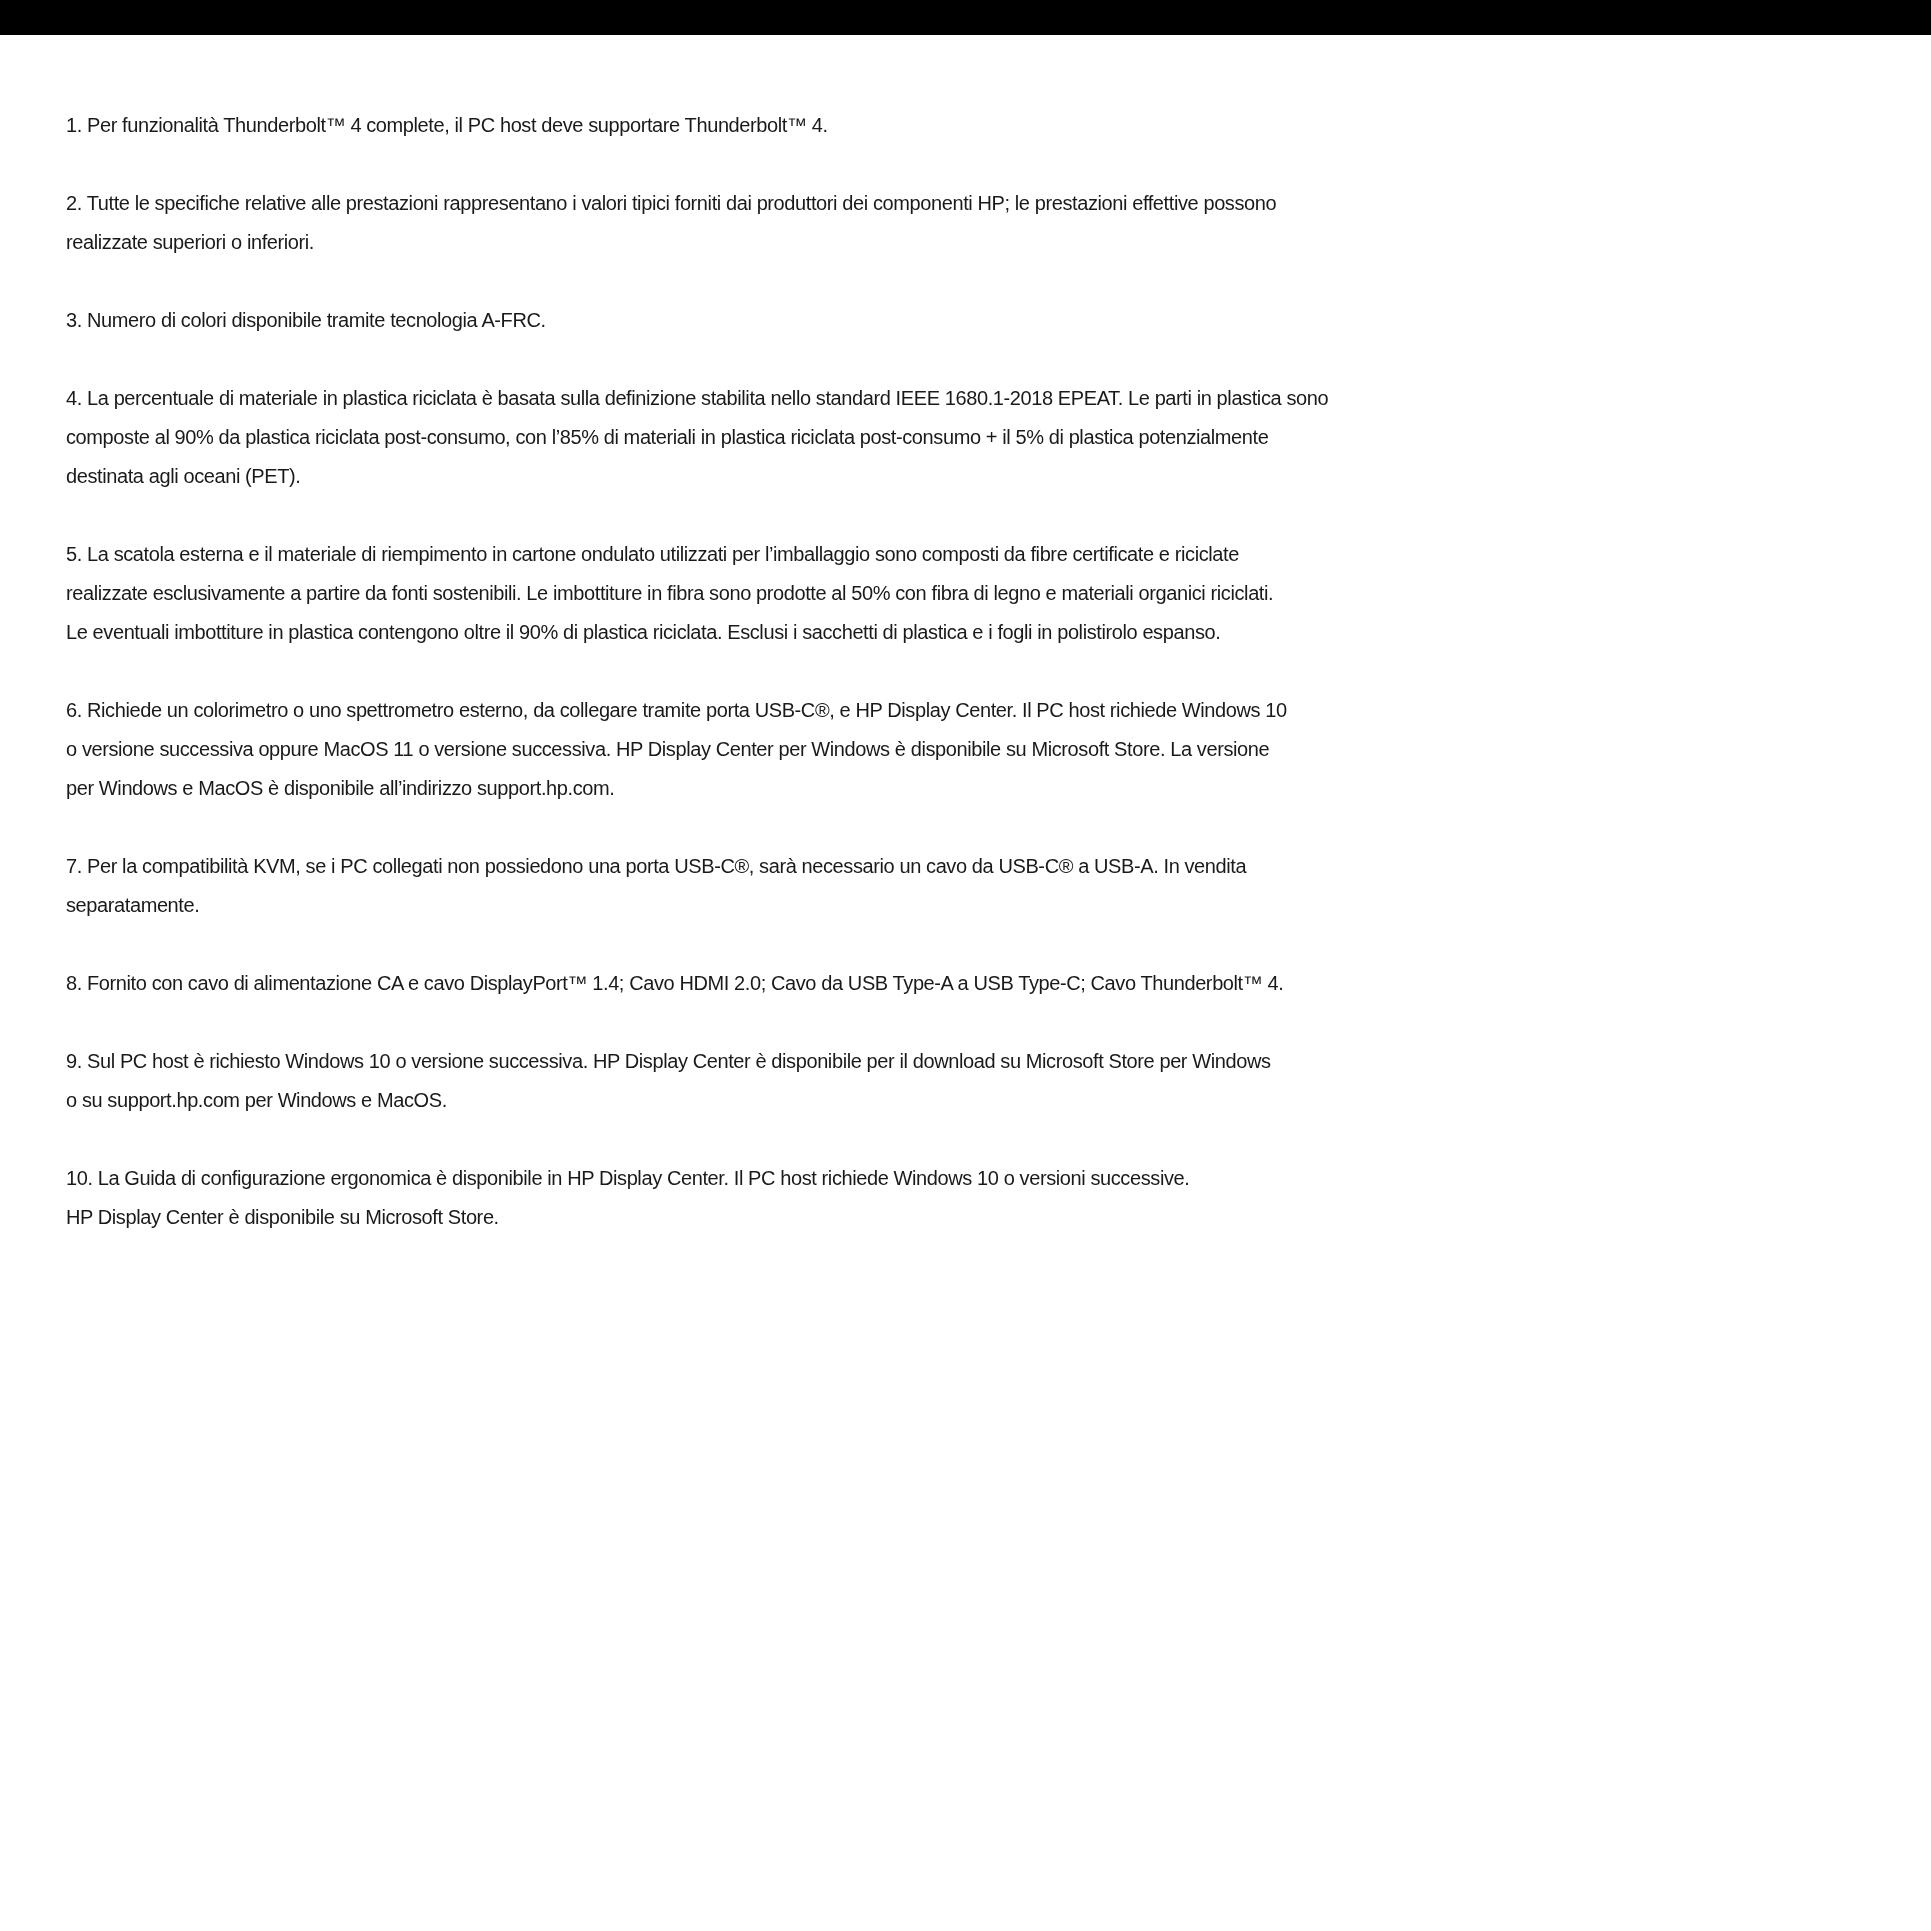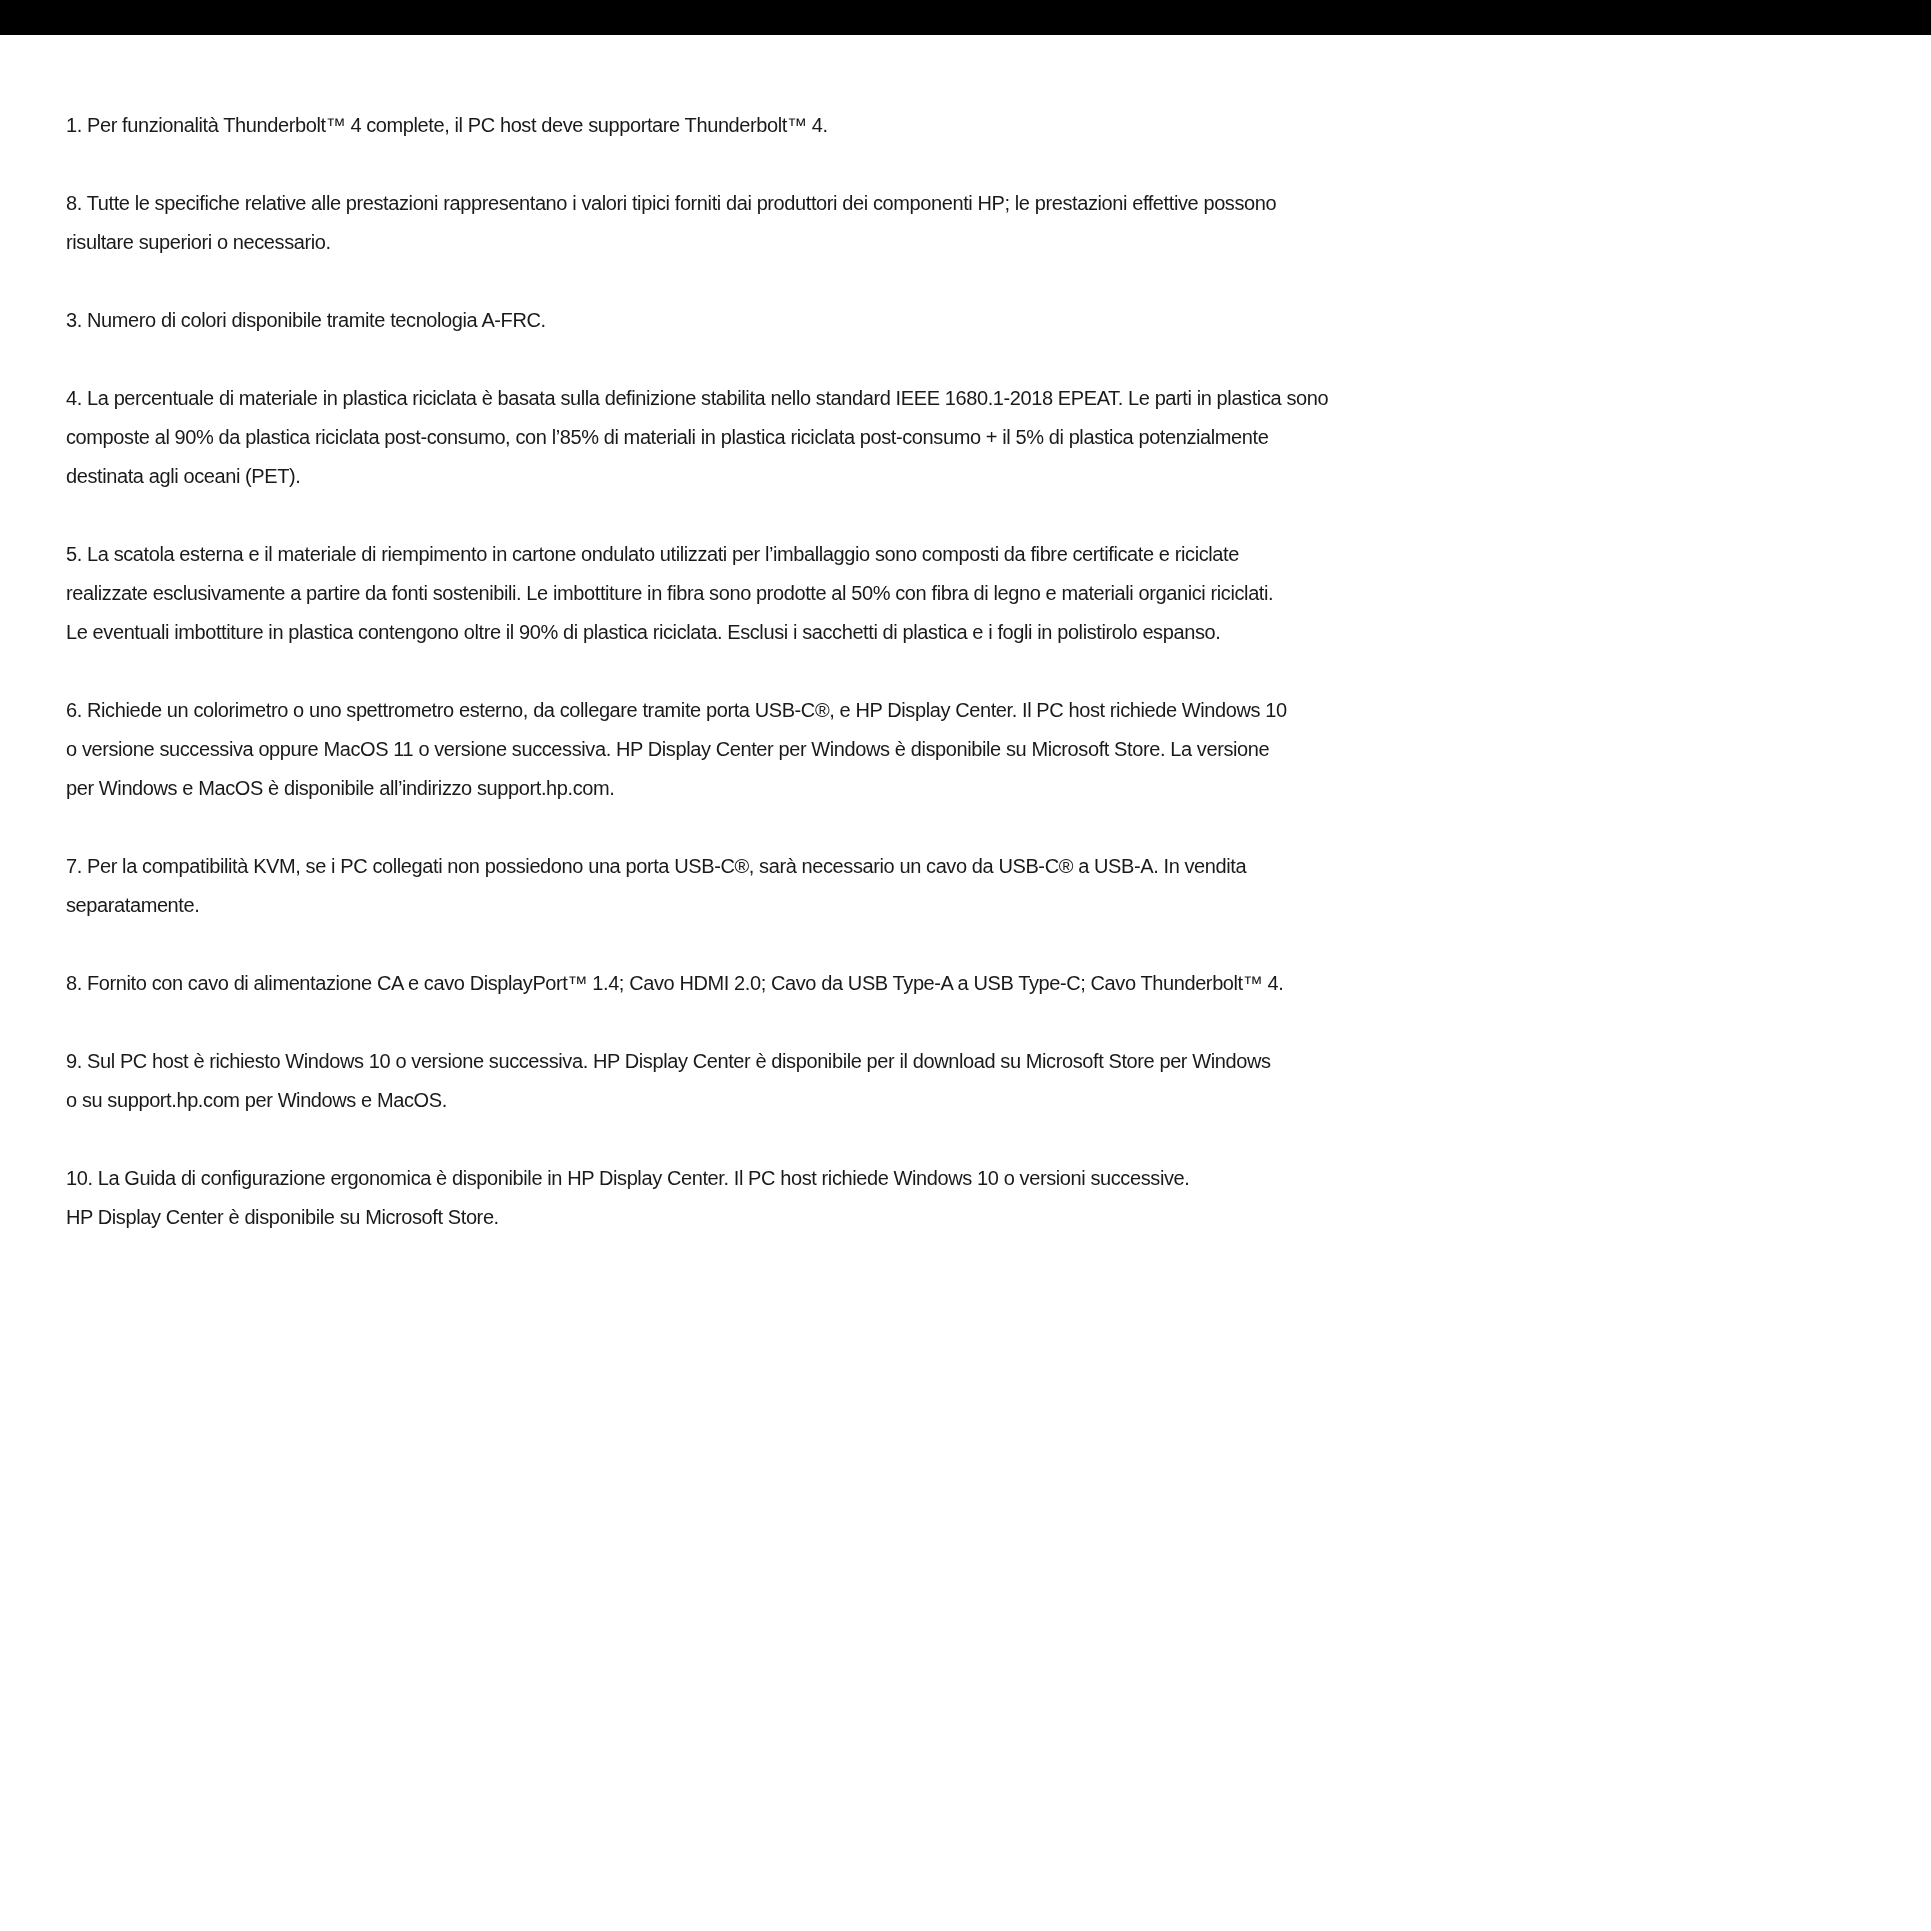--- a/index.html
+++ b/index.html
@@ -45,22 +45,22 @@
 <body style="background: rgb(255, 255, 255);">
 
 <div class="top-bar" style="background: rgb(0, 0, 0);"></div>
 
 <div class="content" style="color: rgb(26, 26, 26);">
   <div id="footnotes">
       <p class="footnote">
         <span class="line">1. Per funzionalità Thunderbolt™ 4 complete, il PC host deve supportare Thunderbolt™ 4.</span>
       </p>
       <p class="footnote">
-        <span class="line">8. Tutte le specifiche relative alle prestazioni rappresentano i valori tipici forniti dai produttori dei componenti HP; le prestazioni effettive possono</span>
-        <span class="line">risultare superiori o necessario.</span>
+        <span class="line">2. Tutte le specifiche relative alle prestazioni rappresentano i valori tipici forniti dai produttori dei componenti HP; le prestazioni effettive possono</span>
+        <span class="line">realizzate superiori o inferiori.</span>
       </p>
       <p class="footnote">
         <span class="line">3. Numero di colori disponibile tramite tecnologia A-FRC.</span>
       </p>
       <p class="footnote">
         <span class="line">4. La percentuale di materiale in plastica riciclata è basata sulla definizione stabilita nello standard IEEE 1680.1-2018 EPEAT. Le parti in plastica sono</span>
         <span class="line">composte al 90% da plastica riciclata post-consumo, con l’85% di materiali in plastica riciclata post-consumo + il 5% di plastica potenzialmente</span>
         <span class="line">destinata agli oceani (PET).</span>
       </p>
       <p class="footnote">

